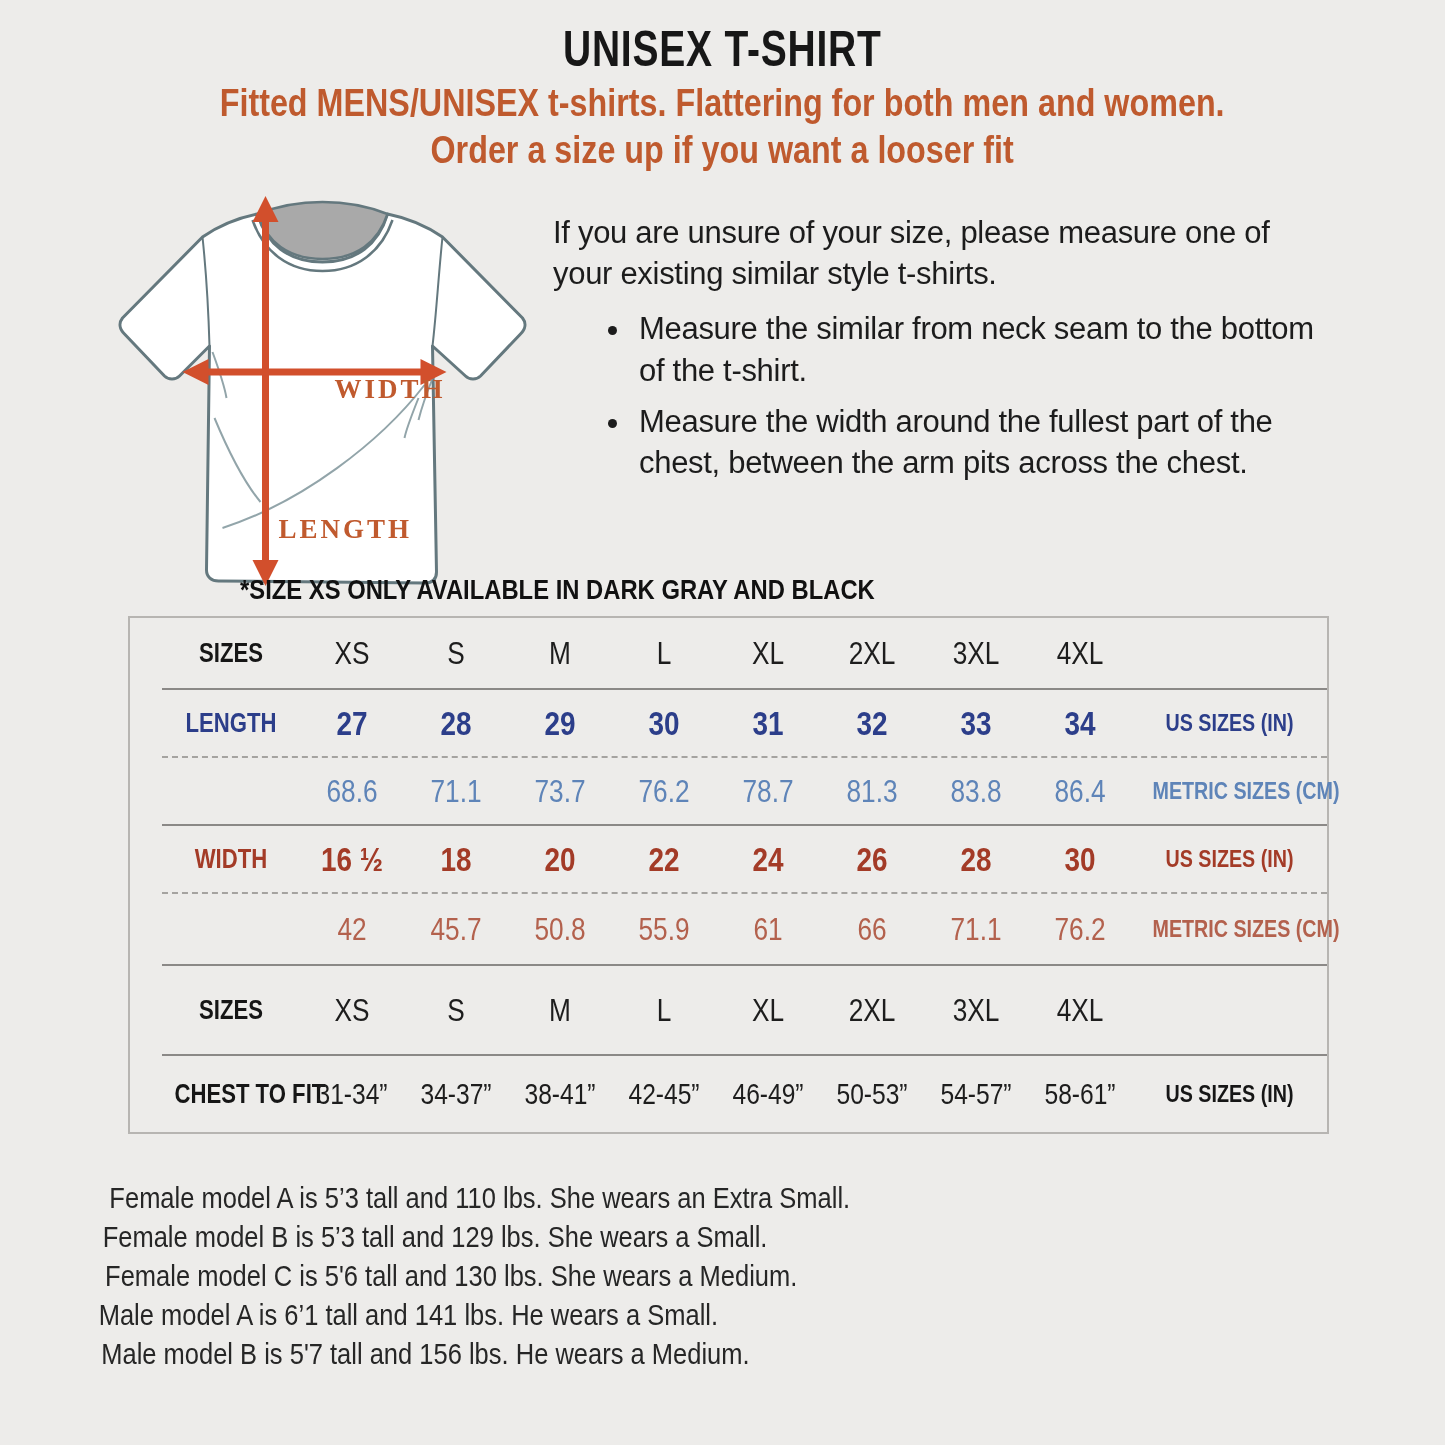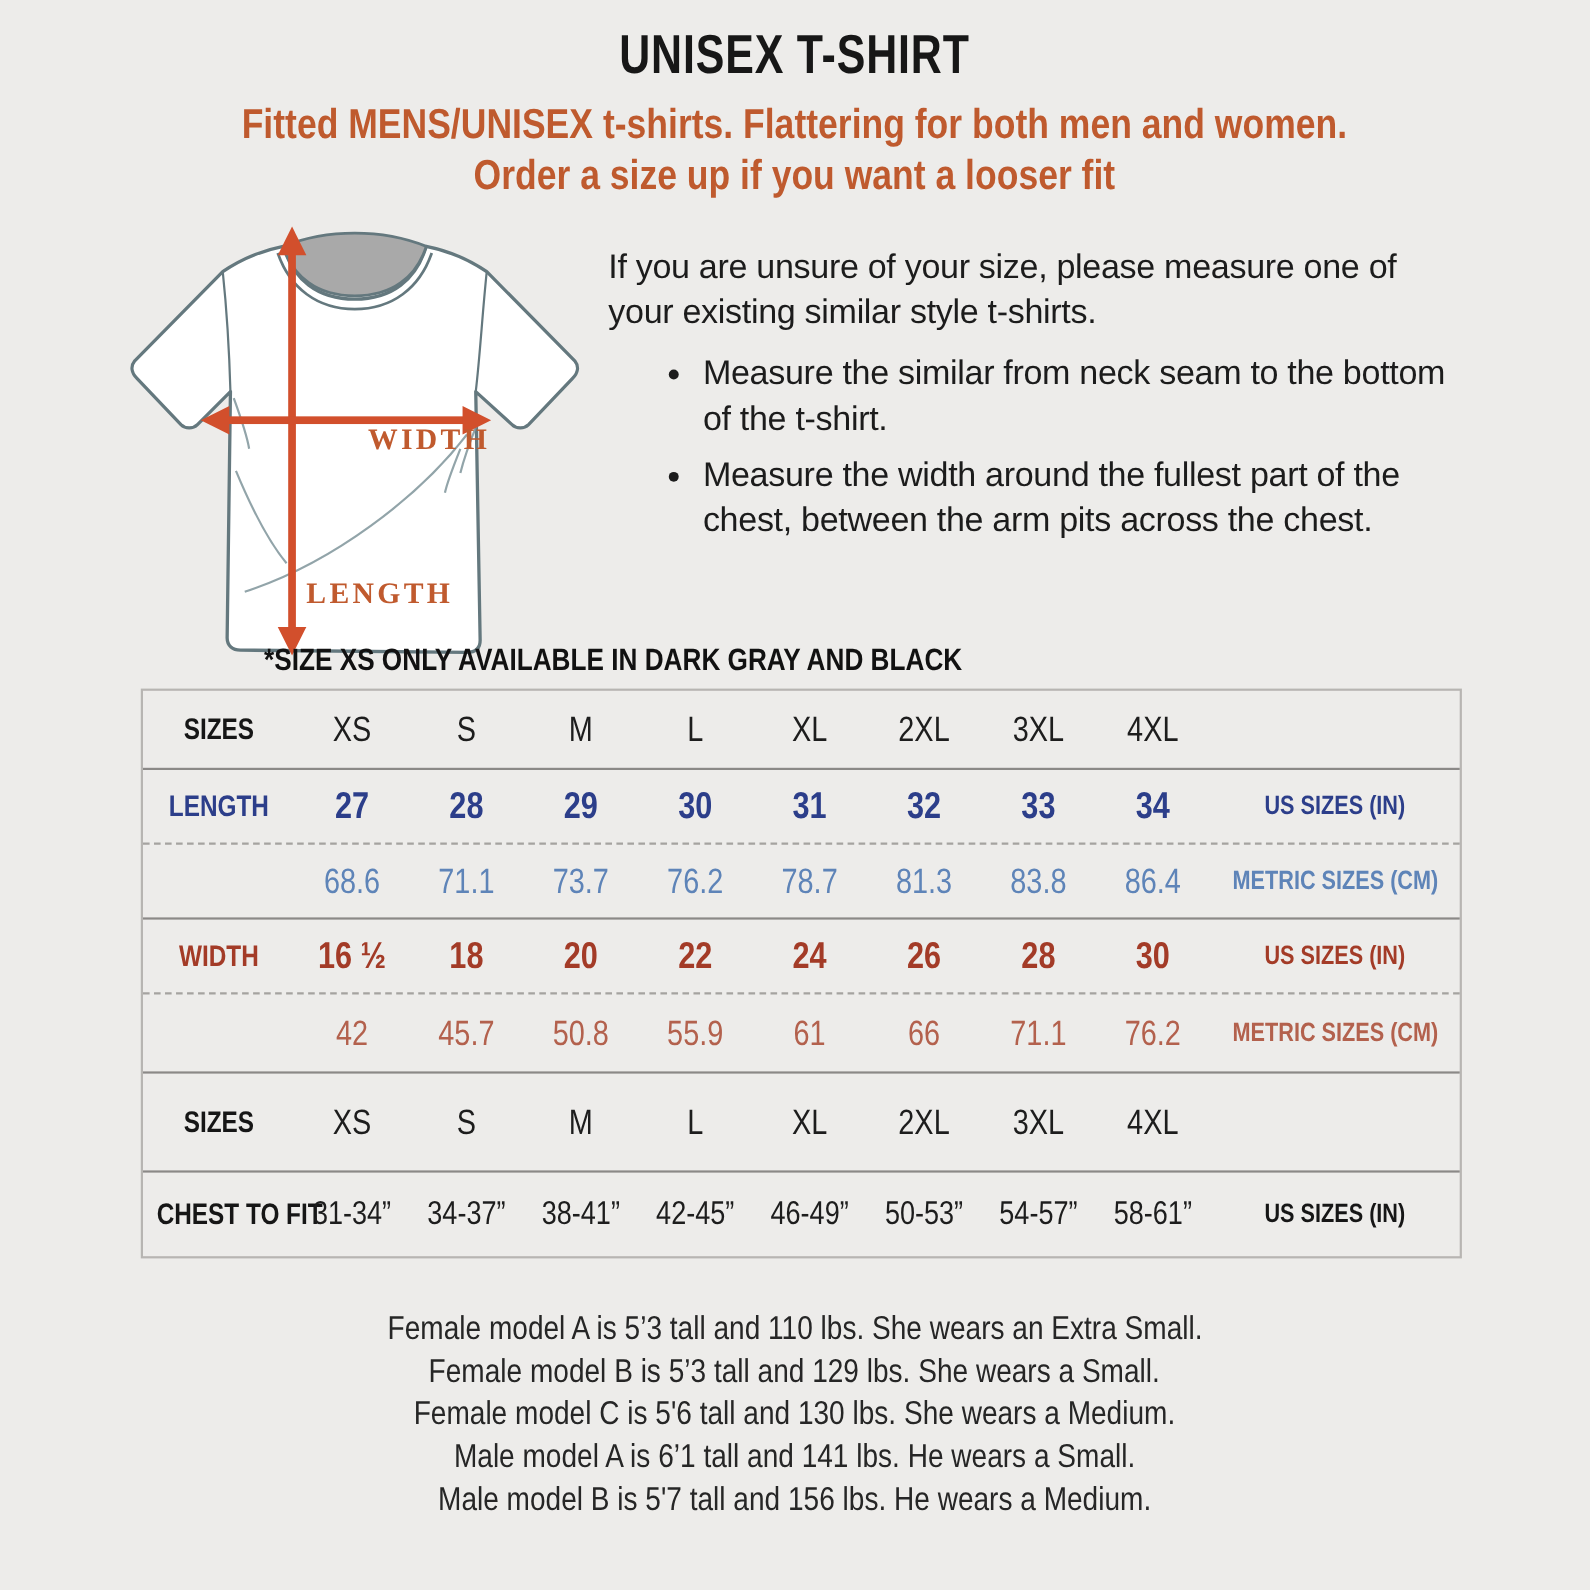--- a/index.html
+++ b/index.html
@@ -2,52 +2,52 @@
 <html><head>
 <meta charset="utf-8">
 <style>
   html,body{margin:0;padding:0;background:#edecea;}
   .page{position:relative;width:1445px;height:1445px;background:#edecea;overflow:hidden;
         font-family:"Liberation Sans",sans-serif;color:#1b1b1b;}
   .cx{display:inline-block;transform:scaleX(0.78);transform-origin:center;white-space:nowrap;}
   .cx85{display:inline-block;transform:scaleX(0.85);transform-origin:center;white-space:nowrap;}
 
   .title{margin-top:20px;text-align:center;font-size:50px;font-weight:600;letter-spacing:1px;color:#171717;}
-  .subtitle{margin-top:12px;text-align:center;color:#bf5a2e;font-weight:bold;font-size:38px;line-height:47px;}
+  .subtitle{margin-top:2px;text-align:center;color:#bf5a2e;font-weight:bold;font-size:38px;line-height:47px;}
 
   .top{display:flex;margin-top:6px;}
   .shirt-box{flex:none;width:445px;height:430px;margin-left:100px;}
   .measure{width:775px;margin-left:8px;margin-top:32px;font-size:31px;line-height:1.33;
            color:#1c1c1c;letter-spacing:-0.3px;}
   .measure ul{margin:14px 0 0 0;padding-left:80px;}
   .measure li{margin:10px 0;padding-left:6px;}
 
   .note{width:1205px;margin:-36px 0 0 128px;text-align:left;font-weight:bold;font-size:28px;color:#111;}
   .note .cx85{transform-origin:right center;}
 
-  .size-table{width:1201px;margin:10px 0 0 128px;border:2px solid #b7b5b2;box-sizing:border-box;}
+  .size-table{width:1201px;margin:10px 0 0 128px;border:2px solid #b7b5b2;box-sizing:border-box;padding-left:32px;}
   .trow{display:grid;grid-template-columns:138px repeat(8,104px) 1fr;align-items:center;text-align:center;}
   .trow>div{white-space:nowrap;transform:scaleX(0.82);transform-origin:center;}
   .r-header{height:70px;}
   .r-length{height:66px;border-top:2px solid #8b8987;color:#2c3e8a;}
   .r-metric-b{height:66px;border-top:2px dashed #a5a3a0;color:#5e84b8;}
   .r-width{height:66px;border-top:2px solid #8b8987;color:#a33b27;}
   .r-metric-r{height:70px;border-top:2px dashed #a5a3a0;color:#b3614d;}
   .r-sizes2{height:88px;border-top:2px solid #8b8987;}
   .r-chest{height:76px;border-top:2px solid #8b8987;}
   .lbl{font-size:27px;font-weight:bold;}
   .sz{font-size:32px;color:#1d1d1d;}
   .num{font-size:34px;font-weight:bold;}
   .numl{font-size:32px;}
   .unit{font-size:24px;font-weight:bold;}
   .chestv{font-size:30px;color:#1d1d1d;}
   .r-header .lbl,.r-sizes2 .lbl,.r-chest .lbl{color:#161616;}
   .r-chest .unit{color:#161616;font-weight:bold;}
 
-  .models{margin-top:44px;text-align:center;font-size:30px;line-height:39px;color:#262626;}
+  .models{margin-top:44px;font-size:30px;line-height:39px;color:#262626;margin-left:44px;}
 </style>
 </head>
 <body>
 
 <div class="page">
 
   <div class="title">
     <span class="cx">UNISEX T-SHIRT</span>
   </div>
 

